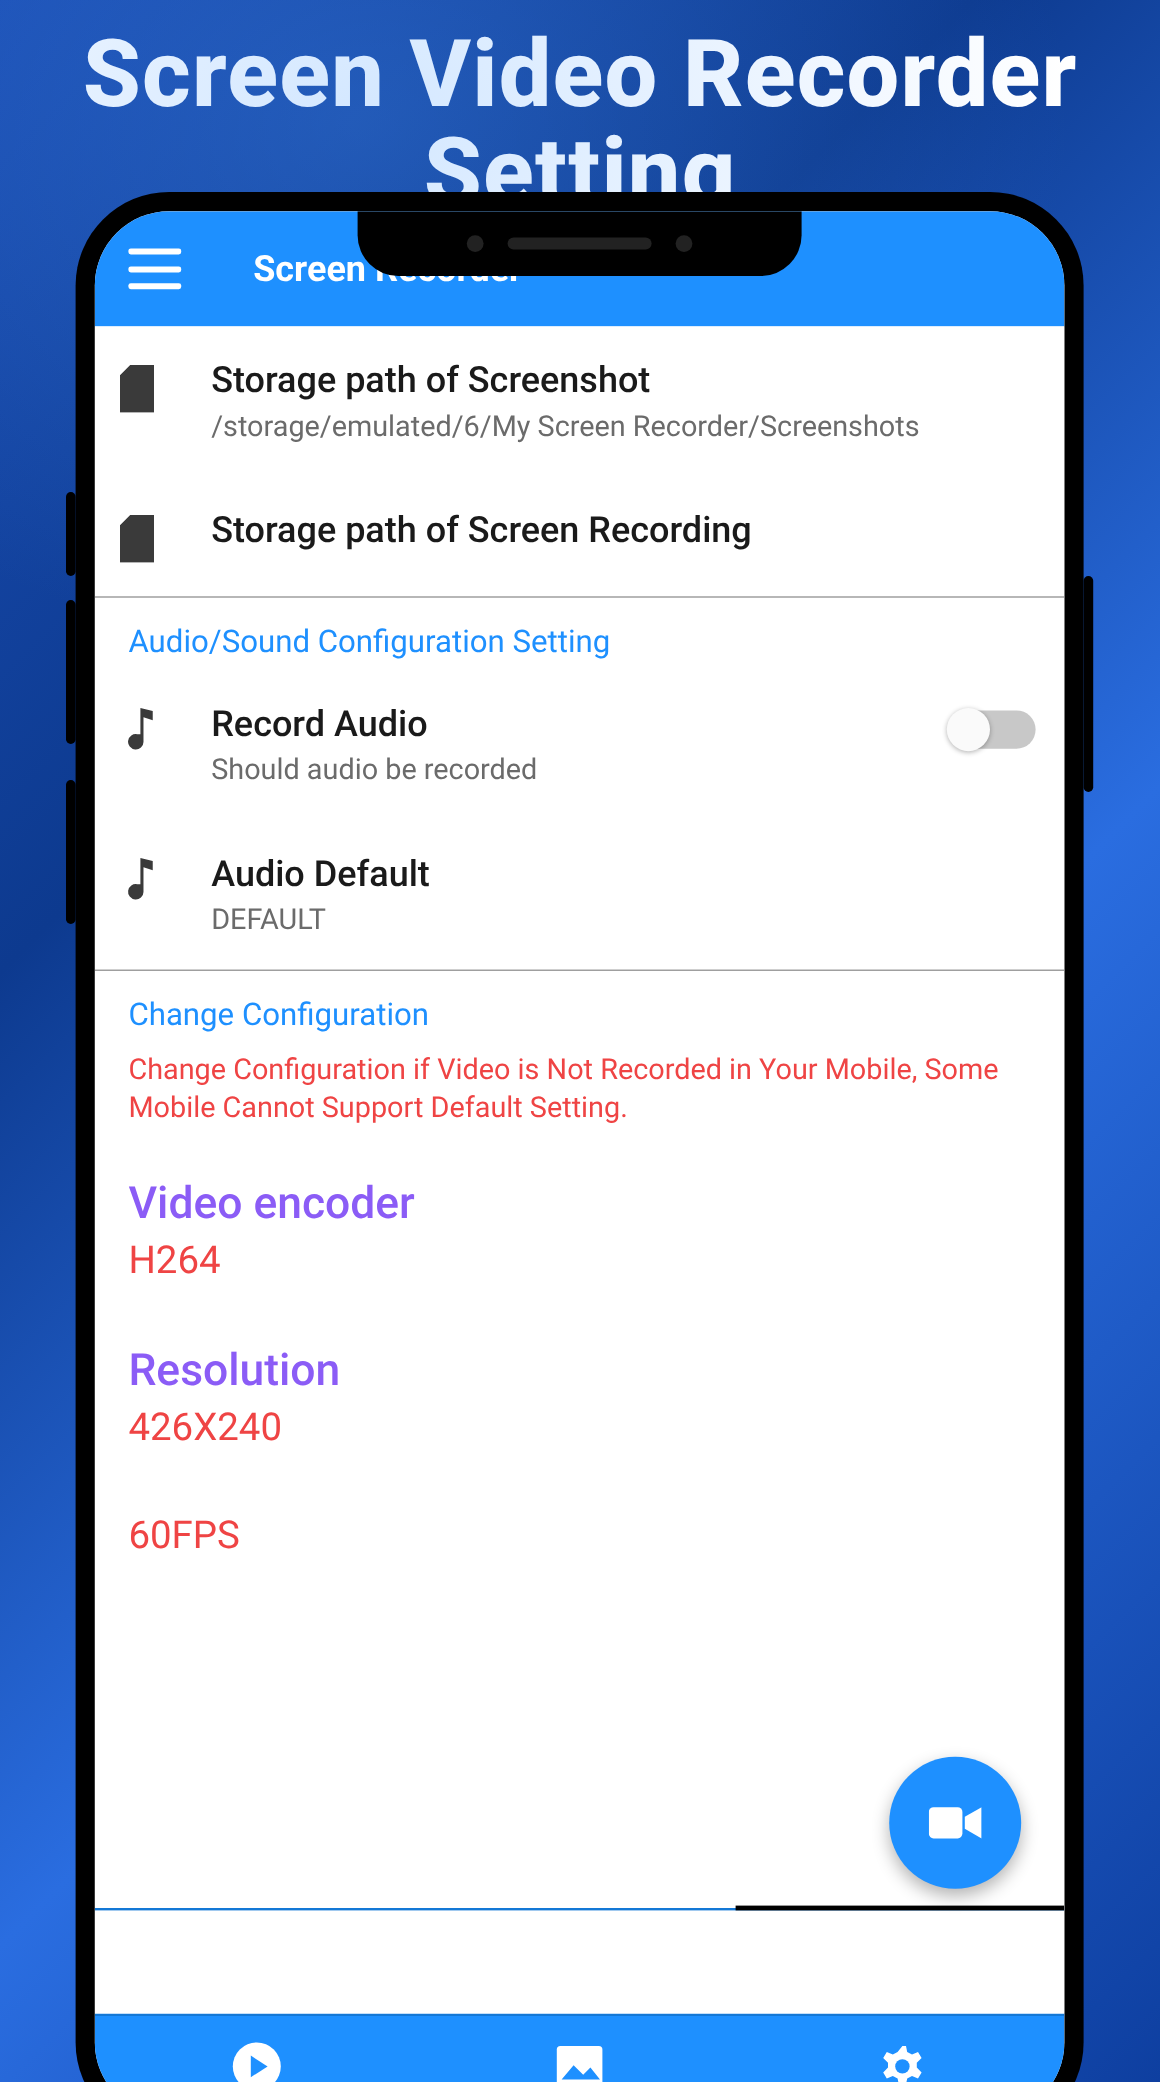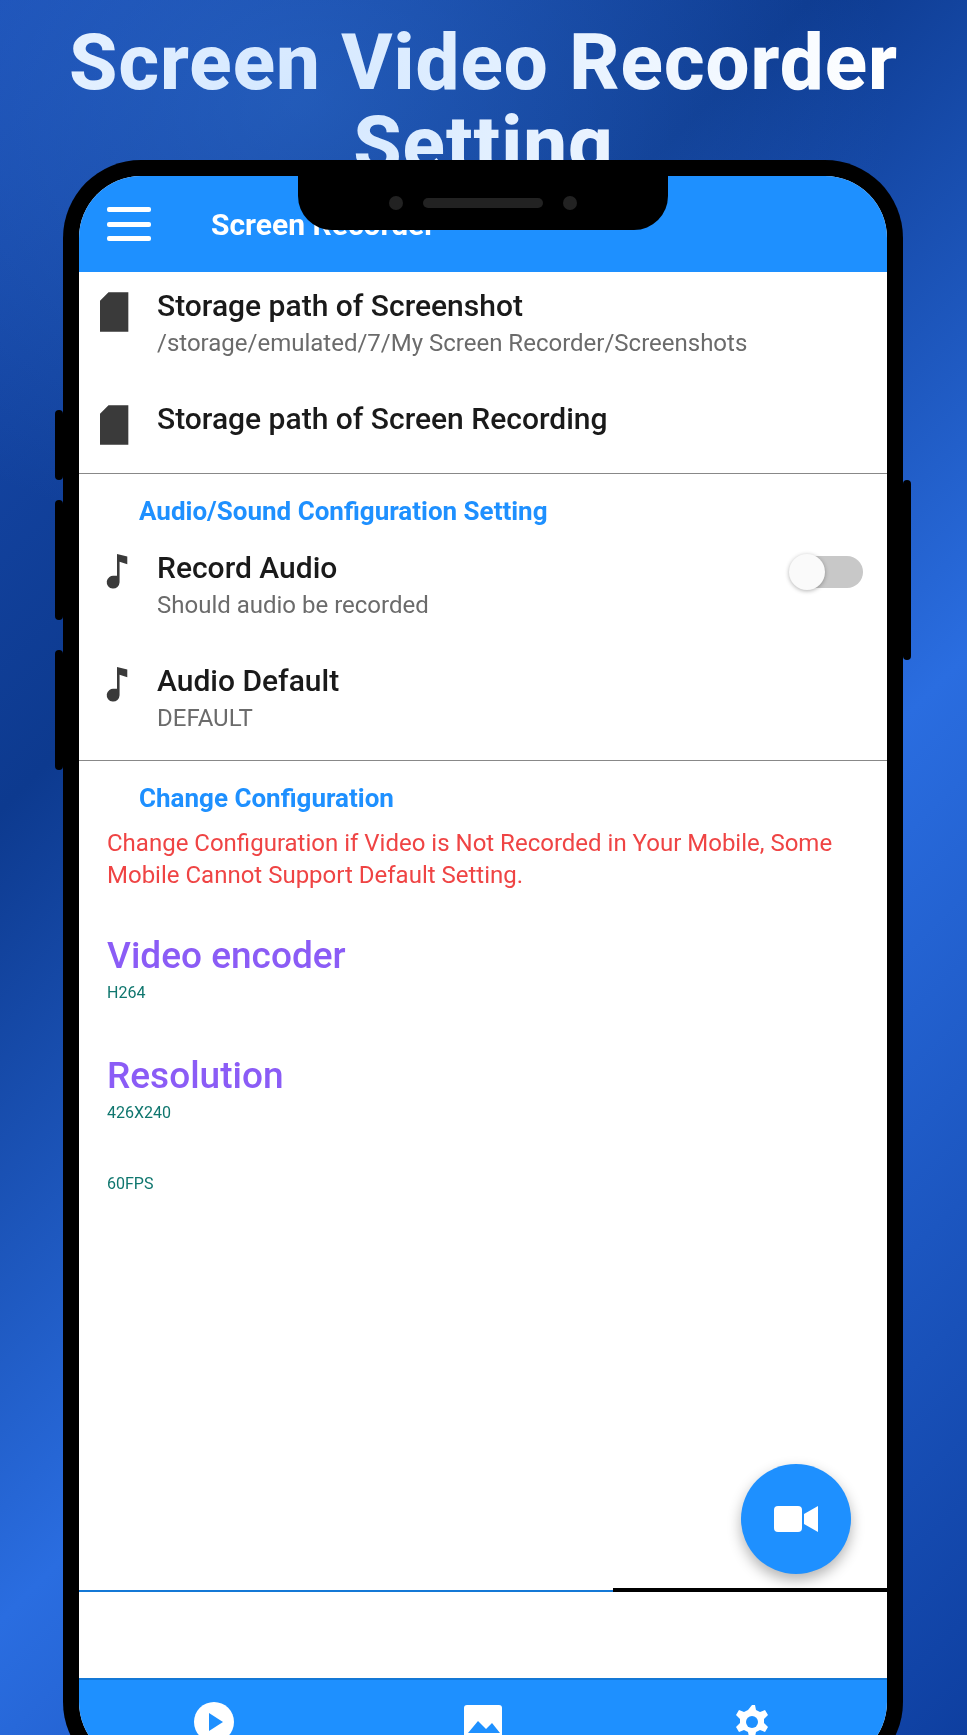--- a/index.html
+++ b/index.html
@@ -85,42 +85,42 @@
   align-items: center;
   padding: 0 28px;
   gap: 60px;
 }
 .hamburger { width: 44px; height: 34px; display: flex; flex-direction: column; justify-content: space-between; cursor: pointer; }
 .hamburger span { height: 5px; background: #fff; border-radius: 2px; }
 .app-title { color: #fff; font-size: 30px; font-weight: 700; }
 
 .content { flex: 1; background: #fff; overflow-y: auto; position: relative; }
 
-.row { display: flex; align-items: flex-start; padding: 16px 24px 28px 18px; gap: 20px; }
+.row { display: flex; align-items: flex-start; padding: 28px 24px 28px 18px; gap: 39px; }
 .row .ic { width: 40px; display: flex; justify-content: center; padding-top: 4px; }
 .row .txt { flex: 1; }
 .row .title { font-size: 30px; color: #1a1a1a; font-weight: 500; margin-bottom: 6px; }
 .row .sub { font-size: 24px; color: #6b6b6b; font-weight: 400; }
 .divider { height: 1px; background: #888; }
 
-.section-hdr { color: #1e90ff; font-size: 26px; font-weight: 700; padding: 22px 28px 8px; margin-left: 32px; }
+.section-hdr { color: #1e90ff; font-size: 26px; font-weight: 400; padding: 22px 28px 8px; }
 .section-sub { color: #ef4444; font-size: 24px; padding: 6px 28px 16px; line-height: 1.35; }
 
 .toggle {
   width: 72px; height: 32px; background: #c8c8c8; border-radius: 18px; position: relative; margin-top: 6px;
 }
 .toggle .knob {
   width: 36px; height: 36px; background: #fafafa; border-radius: 50%;
   position: absolute; top: -2px; left: -2px;
   box-shadow: 0 1px 4px rgba(0,0,0,0.3);
 }
 
 .plain-row { padding: 26px 28px; }
 .plain-row .title { font-size: 37px; color: #8b5cf6; font-weight: 500; margin-bottom: 6px; }
-.plain-row .sub { font-size: 16px; color: #0f766e; }
+.plain-row .sub { font-size: 32px; color: #ef4444; }
 
 .fab {
   position: absolute;
   right: 36px;
   bottom: 104px;
   width: 110px; height: 110px;
   background: #1e90ff;
   border-radius: 50%;
   display: flex; align-items: center; justify-content: center;
   box-shadow: 0 6px 14px rgba(0,0,0,0.3);
@@ -174,21 +174,21 @@
       <div class="content">
 
         <div class="row">
           <div class="ic">
             <svg width="34" height="40" viewBox="0 0 24 28">
                 <path fill="#3a3a3a" d="M6 0 L20 0 L20 28 L0 28 L0 6 Z M4 3 h2 v5 h-2z M8 3 h2 v5 h-2z M12 3 h2 v5 h-2z"></path>
               </svg>
           </div>
           <div class="txt">
             <div class="title">Storage path of Screenshot</div>
-            <div class="sub">/storage/emulated/7/My Screen Recorder/Screenshots</div>
+            <div class="sub">/storage/emulated/6/My Screen Recorder/Screenshots</div>
           </div>
         </div>
 
         <div class="row">
           <div class="ic">
             <svg width="34" height="40" viewBox="0 0 24 28">
                 <path fill="#3a3a3a" d="M6 0 L20 0 L20 28 L0 28 L0 6 Z M4 3 h2 v5 h-2z M8 3 h2 v5 h-2z M12 3 h2 v5 h-2z"></path>
               </svg>
           </div>
           <div class="txt">

